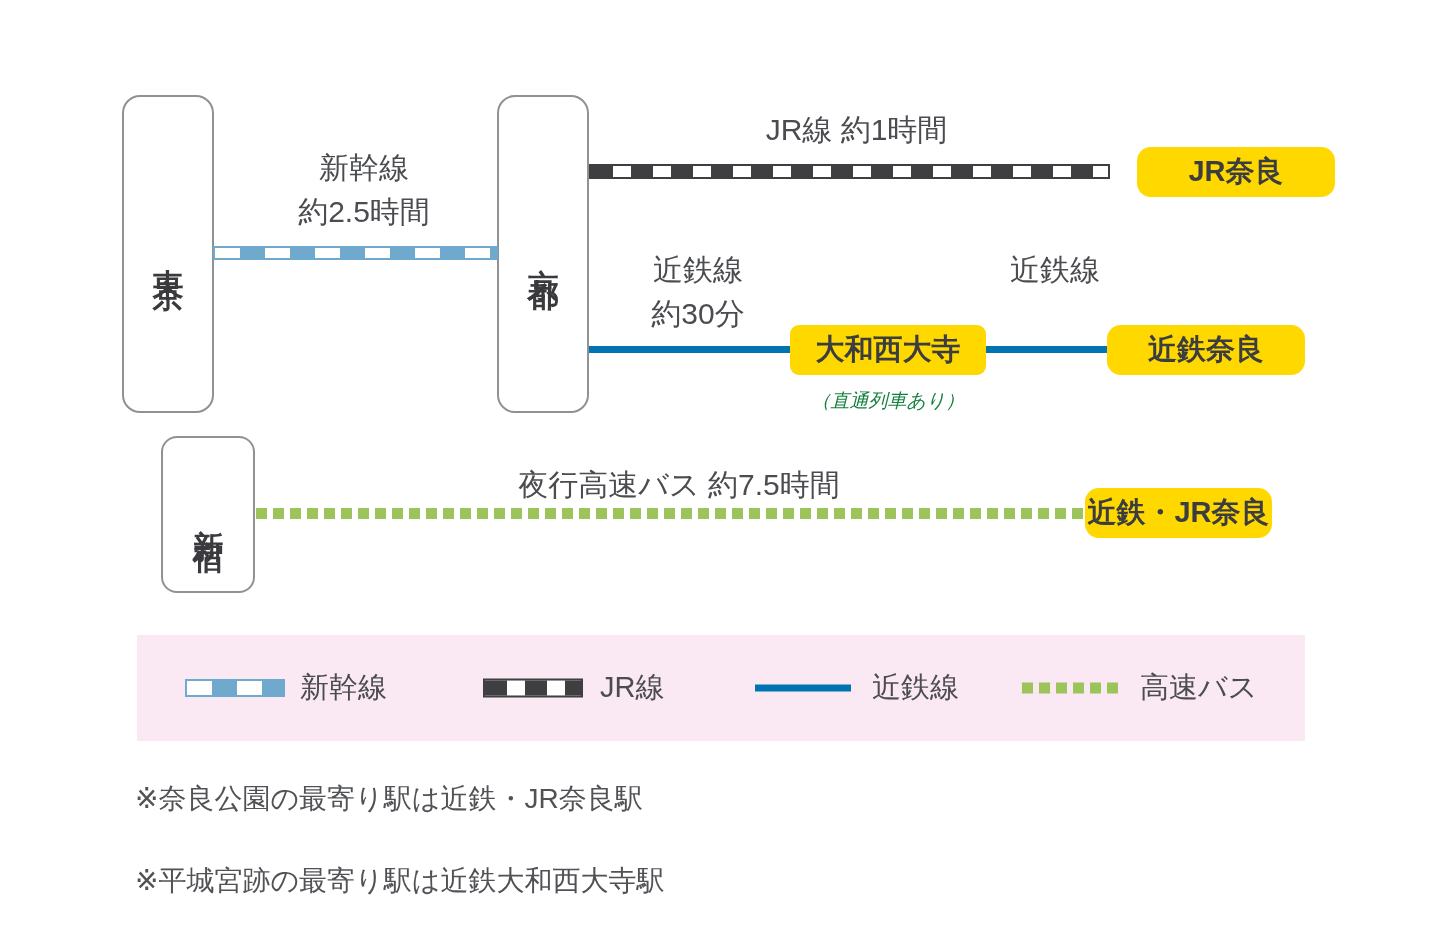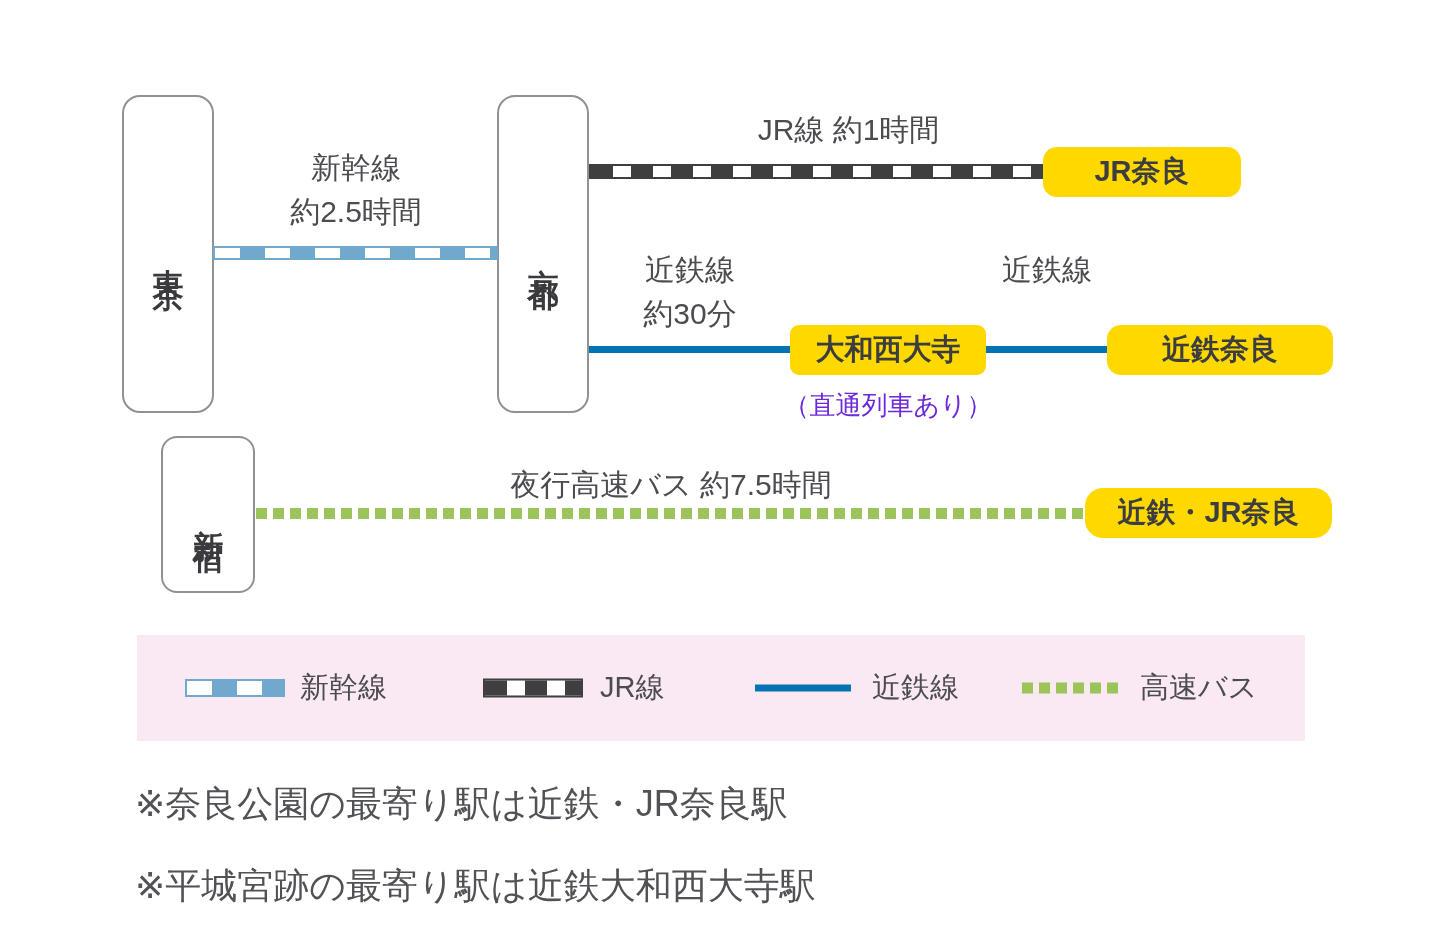--- a/index.html
+++ b/index.html
@@ -29,43 +29,44 @@
   .line-kintetsu{height:7px;background:#0073b2;}
   .line-bus{
     height:11px;
     background:repeating-linear-gradient(90deg,#9dc45a 0 11px,transparent 11px 17px);
   }
 
   
   .route-label{
     position:absolute;color:#4b4c50;font-size:30px;line-height:44px;text-align:center;
     white-space:nowrap;
+    padding-left:8px;
   }
 
   
   .badge{
     position:absolute;background:#ffd800;border-radius:14px;
     display:flex;align-items:center;justify-content:center;
     font-size:29px;font-weight:700;color:#3c3d41;white-space:nowrap;z-index:3;
   }
 
   .direct-note{
-    position:absolute;color:#6d28d9;font-size:26px;text-align:center;white-space:nowrap;
+    position:absolute;color:#15803d;font-size:19px;text-align:center;white-space:nowrap;font-style:italic;
   }
 
   
   .legend{position:absolute;left:137px;top:635px;width:1168px;height:106px;background:#fae8f2;}
   .legend .swatch{position:absolute;top:50%;transform:translateY(-50%);width:96px;}
   .legend .legend-label{
     position:absolute;top:50%;transform:translateY(-50%);
     font-size:29px;color:#4b4c50;white-space:nowrap;
   }
 
   
-  .note{position:absolute;left:135px;font-size:36px;color:#515256;white-space:nowrap;}
+  .note{position:absolute;left:135px;font-size:28px;color:#515256;white-space:nowrap;}
 </style>
 </head>
 <body>
 
 <div class="canvas">
 
   <div class="station-box" style="left:122px;top:95px;width:92px;height:318px;">
     <span class="vtext">東京</span>
   </div>
 
@@ -78,39 +79,39 @@
   </div>
 
   <div class="line line-shinkansen" style="left:213px;top:246px;width:285px;"></div>
   <div class="route-label" style="left:215px;top:146px;width:282px;">
     <div>新幹線</div>
     <div>約2.5時間</div>
   </div>
 
   <div class="line line-jr" style="left:589px;top:164px;width:521px;"></div>
   <div class="route-label" style="left:589px;top:108px;width:519px;">JR線 約1時間</div>
-  <div class="badge" style="left:1043px;top:147px;width:198px;height:50px;">JR奈良</div>
+  <div class="badge" style="left:1137px;top:147px;width:198px;height:50px;">JR奈良</div>
 
   <div class="line line-kintetsu" style="left:589px;top:346px;width:203px;"></div>
   <div class="route-label" style="left:589px;top:248px;width:202px;">
     <div>近鉄線</div>
     <div>約30分</div>
   </div>
   <div class="badge" style="left:790px;top:325px;width:196px;height:50px;border-radius:9px;">大和西大寺</div>
   <div class="direct-note" style="left:765px;top:388px;width:246px;">（直通列車あり）</div>
 
   <div class="line line-kintetsu" style="left:984px;top:346px;width:126px;"></div>
   <div class="route-label" style="left:985px;top:248px;width:124px;">
     <div>近鉄線</div>
   </div>
-  <div class="badge" style="left:1107px;top:325px;width:226px;height:50px;">近鉄奈良</div>
+  <div class="badge" style="left:1107px;top:325px;width:198px;height:50px;">近鉄奈良</div>
 
   <div class="line line-bus" style="left:256px;top:508px;width:832px;"></div>
   <div class="route-label" style="left:256px;top:447px;width:830px;margin-top:16px;">夜行高速バス 約7.5時間</div>
-  <div class="badge" style="left:1085px;top:488px;width:247px;height:50px;border-radius:18px;">近鉄・JR奈良</div>
+  <div class="badge" style="left:1085px;top:488px;width:187px;height:50px;">近鉄・JR奈良</div>
 
   <div class="legend">
     <div class="swatch line-shinkansen" style="left:48px;"></div>
     <div class="legend-label" style="left:163px;">新幹線</div>
 
     <div class="swatch line-jr" style="left:346px;"></div>
     <div class="legend-label" style="left:463px;text-align:right;">JR線</div>
 
     <div class="swatch line-kintetsu" style="left:618px;"></div>
     <div class="legend-label" style="left:735px;">近鉄線</div>

